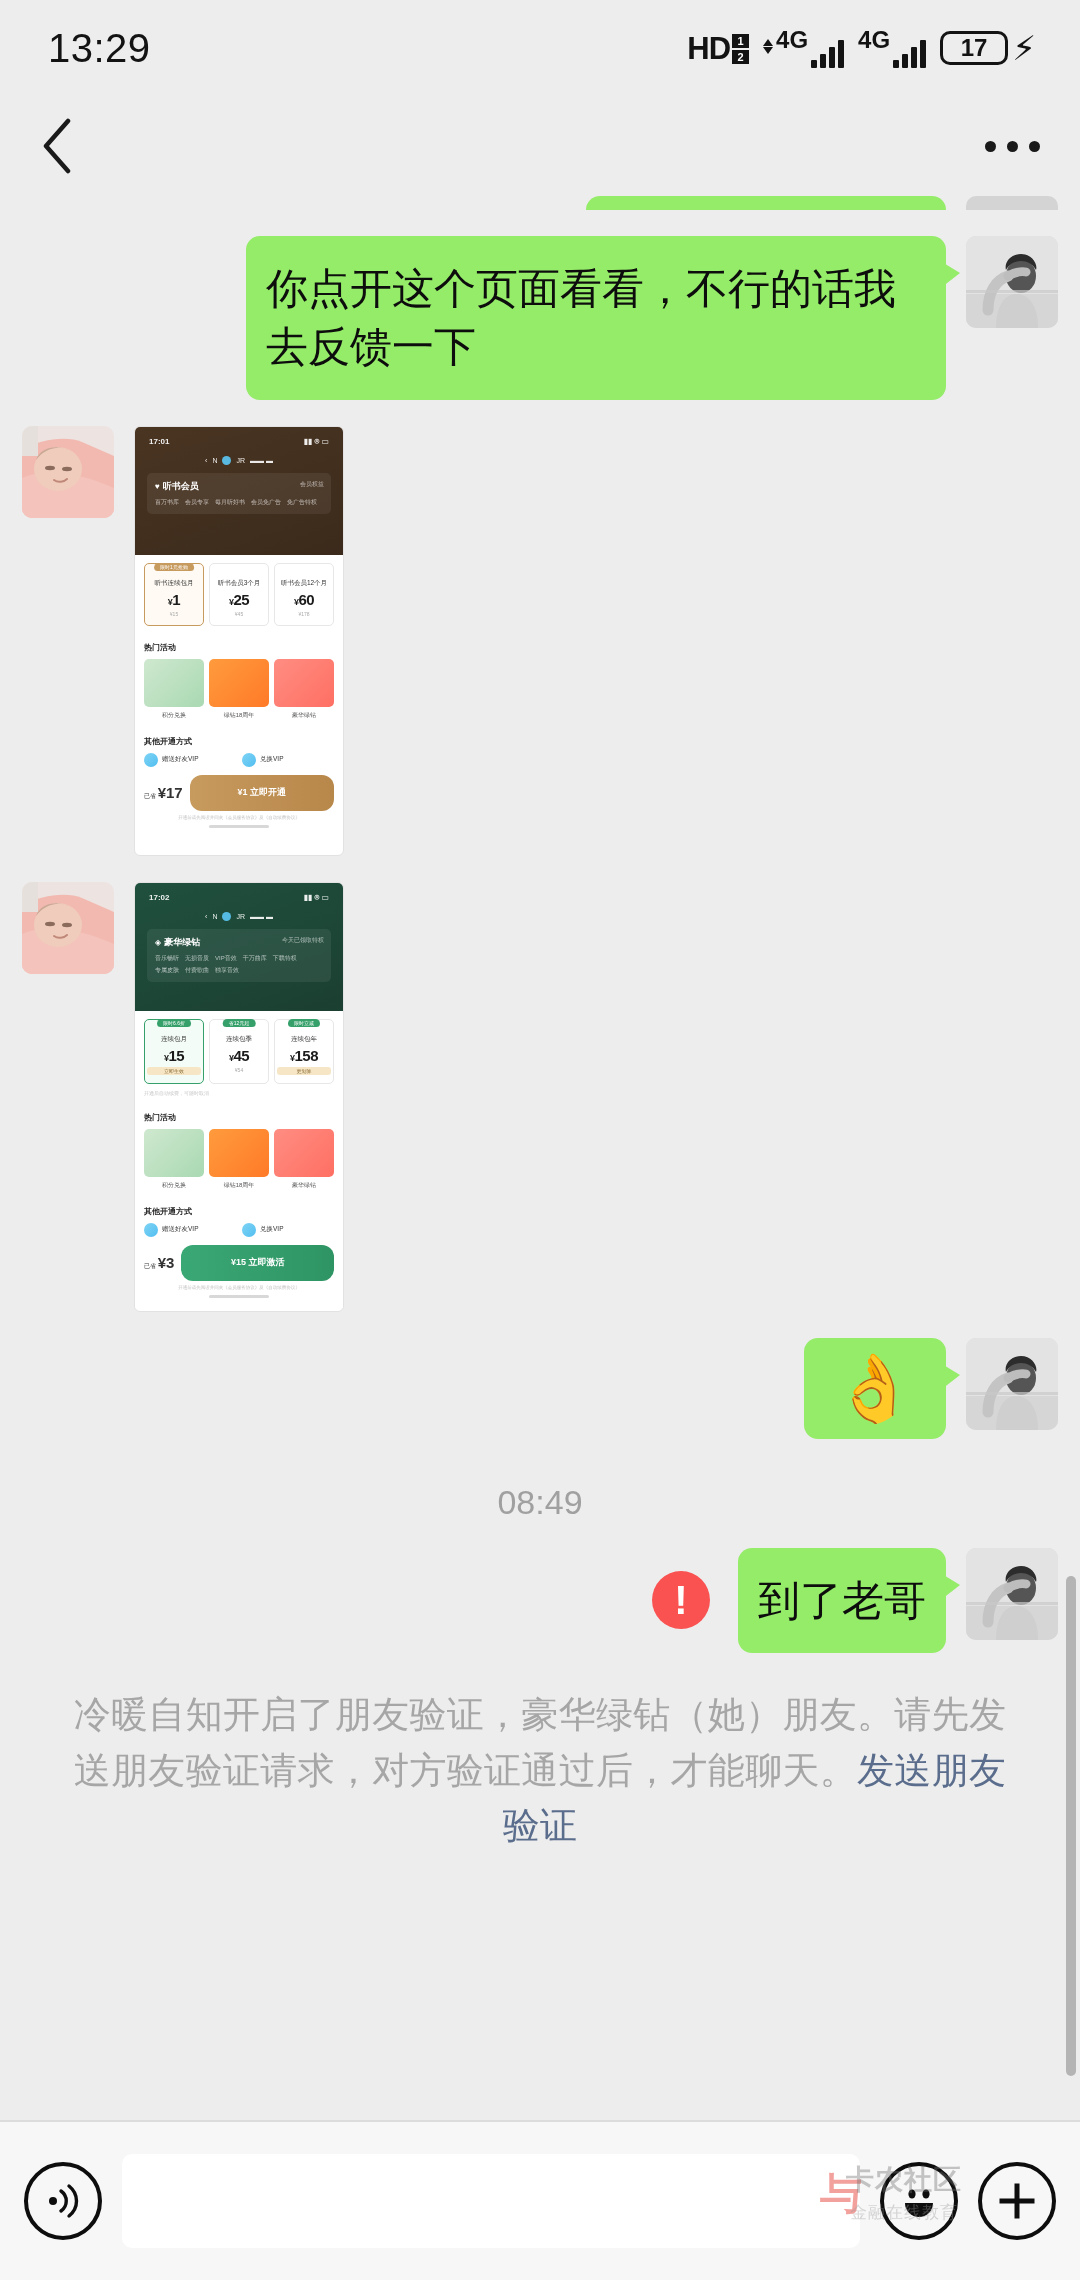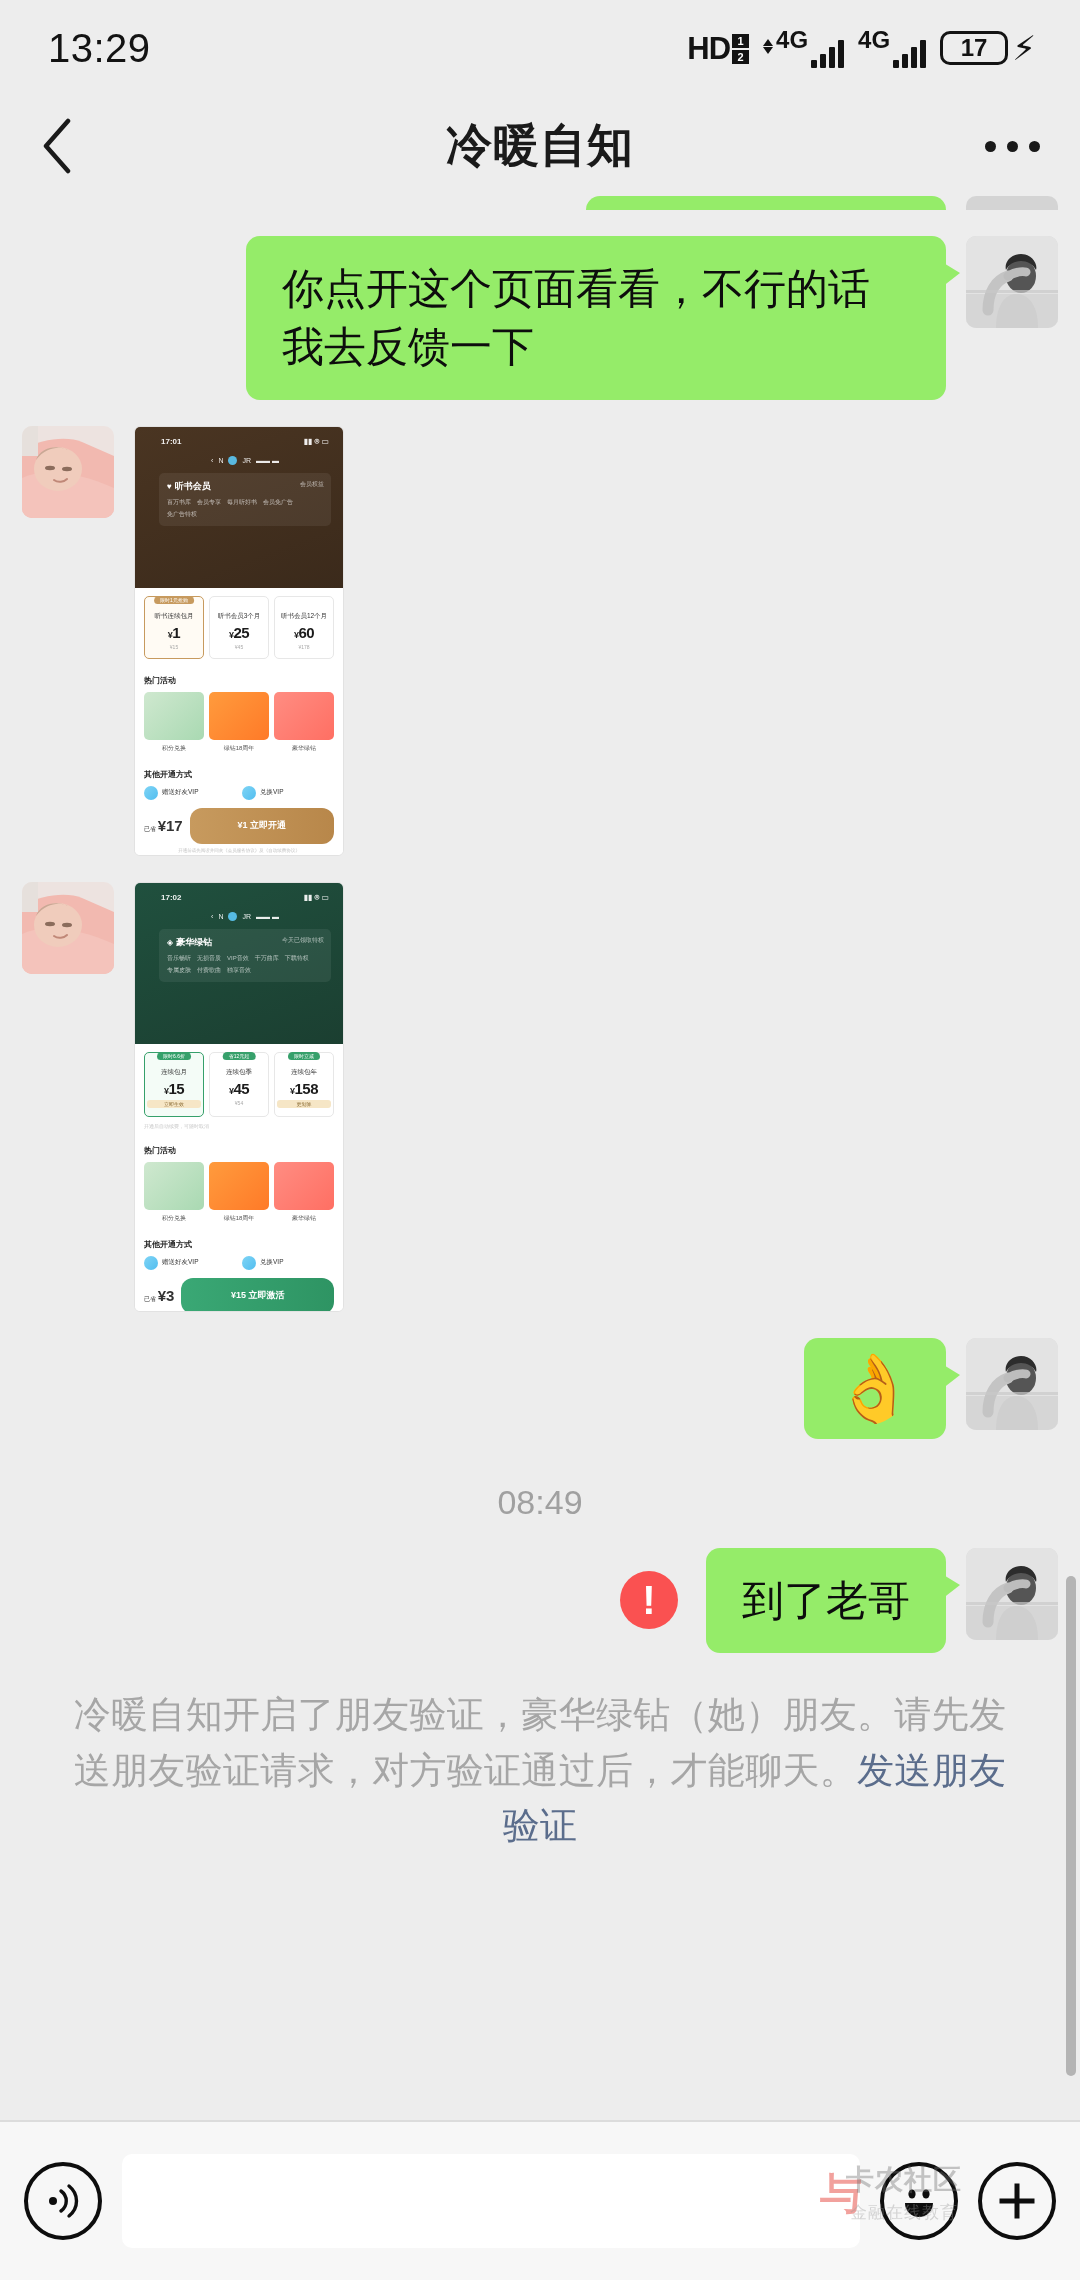--- a/index.html
+++ b/index.html
@@ -73,21 +73,21 @@
   .row.left{ justify-content:flex-start; }
 
   .avatar{ width:92px;height:92px;border-radius:10px;flex:none;overflow:hidden; }
   .av-self{ background:#D9D9D9; position:relative; }
   .av-self svg{ width:100%;height:100%; display:block; }
   .av-baby{ position:relative; }
   .av-baby svg{ width:100%;height:100%;display:block; }
 
   .bubble{
     position:relative; max-width:700px; border-radius:14px;
-    padding:24px 36px; font-size:42px; line-height:1.38; color:#0D0D0D;
+    padding:24px 20px; font-size:42px; line-height:1.38; color:#0D0D0D;
     word-break:break-word;
   }
   .bubble.green{ background:#95EC69; }
   .bubble.green.r::after{
     content:""; position:absolute; right:-14px; top:26px;
     border-top:11px solid transparent; border-bottom:14px solid transparent;
     border-left:18px solid #95EC69;
   }
   .bubble-gap-r{ margin-right:20px; }
 
@@ -98,21 +98,21 @@
   .cutbub{ width:360px;height:40px;background:#95EC69;border-radius:14px;margin-right:20px; }
   .cutav{ width:92px;height:40px;border-radius:10px;background:#D4D4D4; }
 
   
   .shot{
     width:210px; border-radius:6px; overflow:hidden; background:#fff;
     margin-left:20px; display:block; border:1px solid #E2E2E2;
   }
   .shot-1{ height:430px; }
   .shot-2{ height:430px; }
-  .shot-head{ height:161px; padding:10px 12px 0 24px; color:#fff; font-size:8px;
+  .shot-head{ height:128px; padding:10px 12px 0 12px; color:#fff; font-size:8px;
               position:relative; }
   .shot-head.brown{ background:linear-gradient(160deg,#4A3522 0%,#3B2A1B 100%); }
   .shot-head.green{ background:linear-gradient(160deg,#20503E 0%,#1B3F31 100%); }
   .sh-status{ display:flex;justify-content:space-between;font-size:8px;font-weight:700;
               opacity:.92; padding:0 2px; }
   .sh-nav{ display:flex;align-items:center;justify-content:center;gap:5px;margin-top:9px;
            font-size:7px; opacity:.9; }
   .sh-dot{ width:9px;height:9px;border-radius:50%;background:#5CC8F5;display:inline-block; }
   .sh-card{ margin-top:8px;background:rgba(255,255,255,.07);border-radius:5px;
             padding:7px 8px;position:relative; }
@@ -242,21 +242,20 @@
     </div>
   </div>
 </div>
 
 <div class="navbar">
   <div class="nav-back">
     <svg viewBox="0 0 34 56">
       <path d="M28 3 L6 28 L28 53" stroke="#1A1A1A" stroke-width="4.5" fill="none" stroke-linecap="round" stroke-linejoin="round"></path>
     </svg>
   </div>
-  <div class="nav-title">冷暖自知</div>
   <div class="nav-more">
     <i></i>
     <i></i>
     <i></i>
   </div>
 </div>
 
 <div class="chat">
 
   <div class="scrollbar"></div>

